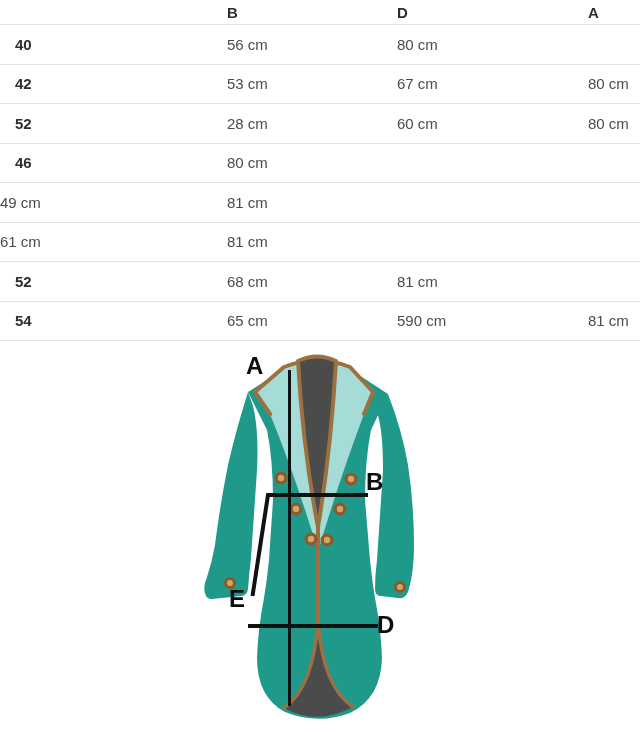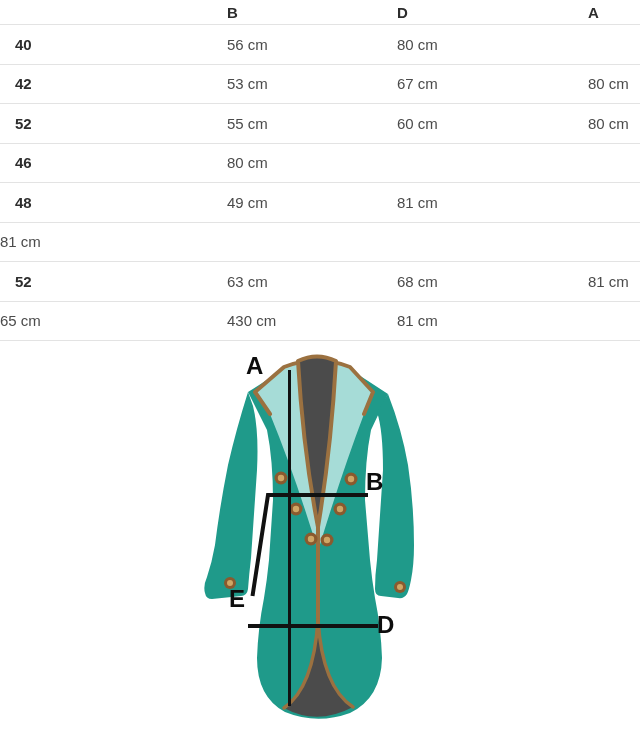--- a/index.html
+++ b/index.html
@@ -63,45 +63,45 @@
     <div class="cell">80 cm</div>
   </div>
   <div class="trow">
     <div class="cell key">42</div>
     <div class="cell">53 cm</div>
     <div class="cell">67 cm</div>
     <div class="cell">80 cm</div>
   </div>
   <div class="trow">
     <div class="cell key">52</div>
-    <div class="cell">55 cm</div>
+    <div class="cell">28 cm</div>
     <div class="cell">60 cm</div>
     <div class="cell">80 cm</div>
   </div>
   <div class="trow">
     <div class="cell key">46</div>
     <div class="cell">80 cm</div>
   </div>
   <div class="trow">
-    <div class="cell key">48</div>
     <div class="cell">49 cm</div>
     <div class="cell">81 cm</div>
   </div>
   <div class="trow">
+    <div class="cell">61 cm</div>
     <div class="cell">81 cm</div>
   </div>
   <div class="trow">
     <div class="cell key">52</div>
-    <div class="cell">63 cm</div>
     <div class="cell">68 cm</div>
     <div class="cell">81 cm</div>
   </div>
   <div class="trow">
+    <div class="cell key">54</div>
     <div class="cell">65 cm</div>
-    <div class="cell">430 cm</div>
+    <div class="cell">590 cm</div>
     <div class="cell">81 cm</div>
   </div>
 </div>
 
 <svg class="diagram-svg" width="640" height="734" viewBox="0 0 640 734">
 
   <path class="coat" d="M248,392 L292,364 Q317,353 342,364 L388,394
        L371,430 Q365,460 365,500 L370,560 Q372,580 375,598
        Q381,628 382,658 Q381,698 350,713 Q317,725 285,712
        Q257,697 257,658 Q258,628 264,598 Q267,580 269,560

